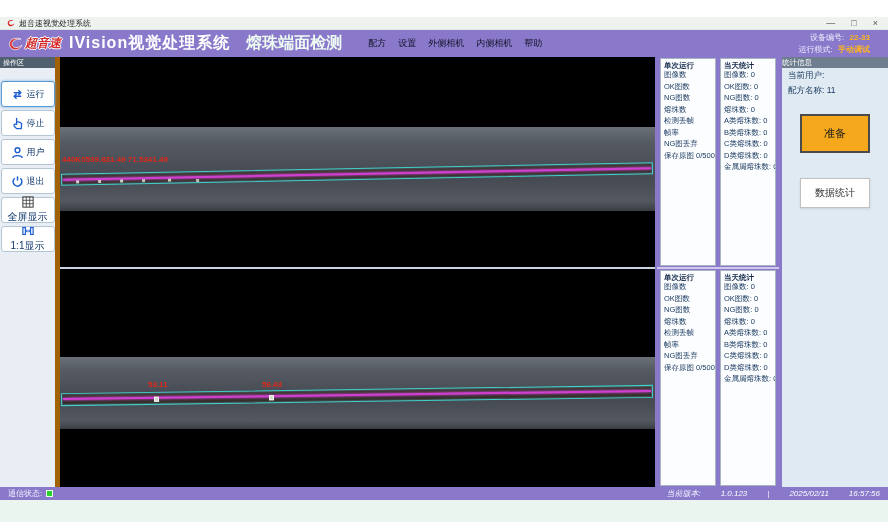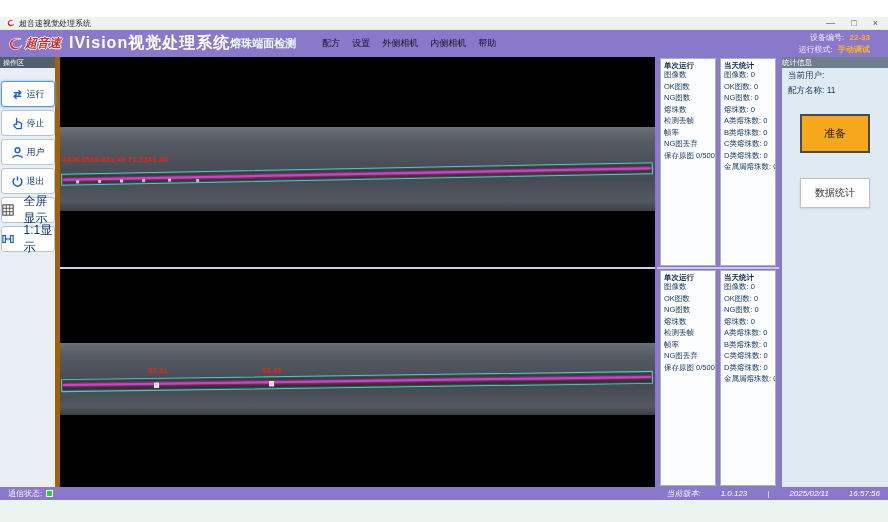--- a/index.html
+++ b/index.html
@@ -12,49 +12,49 @@
   .titlebar .t-title { font-size:8px; color:#222; }
   .win-controls { margin-left:auto; display:flex; gap:16px; padding-right:4px; }
   .win-controls span { font-size:9px; color:#555; line-height:9px; cursor:default; }
 
   
   .appheader { position:absolute; top:30px; left:0; width:888px; height:27px; background:#8a79cb; display:flex; align-items:center; padding:0 10px 0 6px; }
   .logo-wrap { display:flex; align-items:center; }
   .logo-text { font-size:12px; font-weight:bold; font-style:italic; color:#d42a2a; margin-left:1px;
                text-shadow:-1px 0 #fff,1px 0 #fff,0 -1px #fff,0 1px #fff; letter-spacing:0; }
   .app-title { font-size:16px; font-weight:bold; color:#fff; letter-spacing:1px; margin-left:8px; white-space:nowrap; }
-  .app-subtitle { font-size:11px; font-weight:bold; color:#eefbf2; margin-left:0; white-space:nowrap; }
+  .app-subtitle { font-size:16px; font-weight:bold; color:#eefbf2; margin-left:16px; white-space:nowrap; }
   .menu { display:flex; gap:12px; margin-left:26px; }
   .menu-item { font-size:9px; color:#14142a; cursor:default; white-space:nowrap; }
   .head-right { margin-left:auto; text-align:right; font-size:8px; line-height:12px; padding-right:8px; white-space:nowrap; }
   .head-right .lbl { color:#eeeafc; }
   .head-right .val { color:#ffb41e; font-weight:bold; margin-left:3px; }
 
   
   .main { position:absolute; top:57px; left:0; width:888px; height:430px; display:flex; }
 
   
   .sidebar { width:60px; height:430px; background:#e8eef4; border-right:5px solid #a16207; }
   .side-head { height:11px; background:#50606e; color:#fff; font-size:7px; line-height:11px; padding-left:3px; }
   .side-btns { padding-top:13px; }
   .sbtn { width:54px; height:26px; margin:0 auto 3px auto; background:#fff; border:1px solid #b4c6d4; border-radius:3px;
           display:flex; align-items:center; justify-content:center; gap:3px; font-size:9px; color:#123a6e; cursor:default; }
   .sbtn.active { border:1px solid #5b9bd5; box-shadow:0 0 3px #7ab0e0; }
-  .sbtn.small { font-size:12px; gap:10px; }
+  .sbtn.small { font-size:10px; gap:2px;flex-direction:column; }
   .sbtn svg { flex:0 0 auto; }
 
   
   .image-col { width:595px; height:430px; background:#000; display:flex; flex-direction:column; }
   .cam { position:relative; overflow:hidden; background:#000; }
   .cam1 { height:210px; }
   .cam-div { height:2px; background:#cfd4e4; }
   .cam2 { height:218px; }
   .photo { position:absolute; left:0; right:0; background:linear-gradient(180deg,#6a7078 0%,#565b63 18%,#4a4e56 45%,#464a52 62%,#545860 88%,#3a3e44 100%); }
   .cam1 .photo { top:70px; height:84px; }
-  .cam2 .photo { top:74px; height:72px; }
+  .cam2 .photo { top:88px; height:72px; }
   .bead-box { position:absolute; border:1px solid #3fd0c8; }
   .cam1 .bead-box { left:1px; width:592px; top:111px; height:12px; transform:rotate(-1.1deg); }
   .cam2 .bead-box { left:1px; width:592px; top:106px; height:13px; transform:rotate(-0.8deg); }
   .bead { position:absolute; inset:1px; background:linear-gradient(180deg,#3a382e,#2c2a24 55%,#34322a); }
   .laser { position:absolute; left:1px; right:1px; top:40%; height:2px; background:#d040d0; box-shadow:0 0 3px #ff50ff; }
   .blip { position:absolute; width:5px; height:5px; background:#d8d8d0; border:1px solid #f8f8f0; top:4px; }
   .dotrow { position:absolute; width:3px; height:3px; background:#cfcfc6; top:6px; left:14px;
             box-shadow:22px 0 #c6c6bc,44px 0 #cfcfc6,66px 0 #c0c0b6,92px 0 #cacabe,120px 1px #bcbcb2; }
   .anno { position:absolute; color:#e22818; font-size:8px; font-weight:bold; letter-spacing:0; white-space:nowrap; }
 

